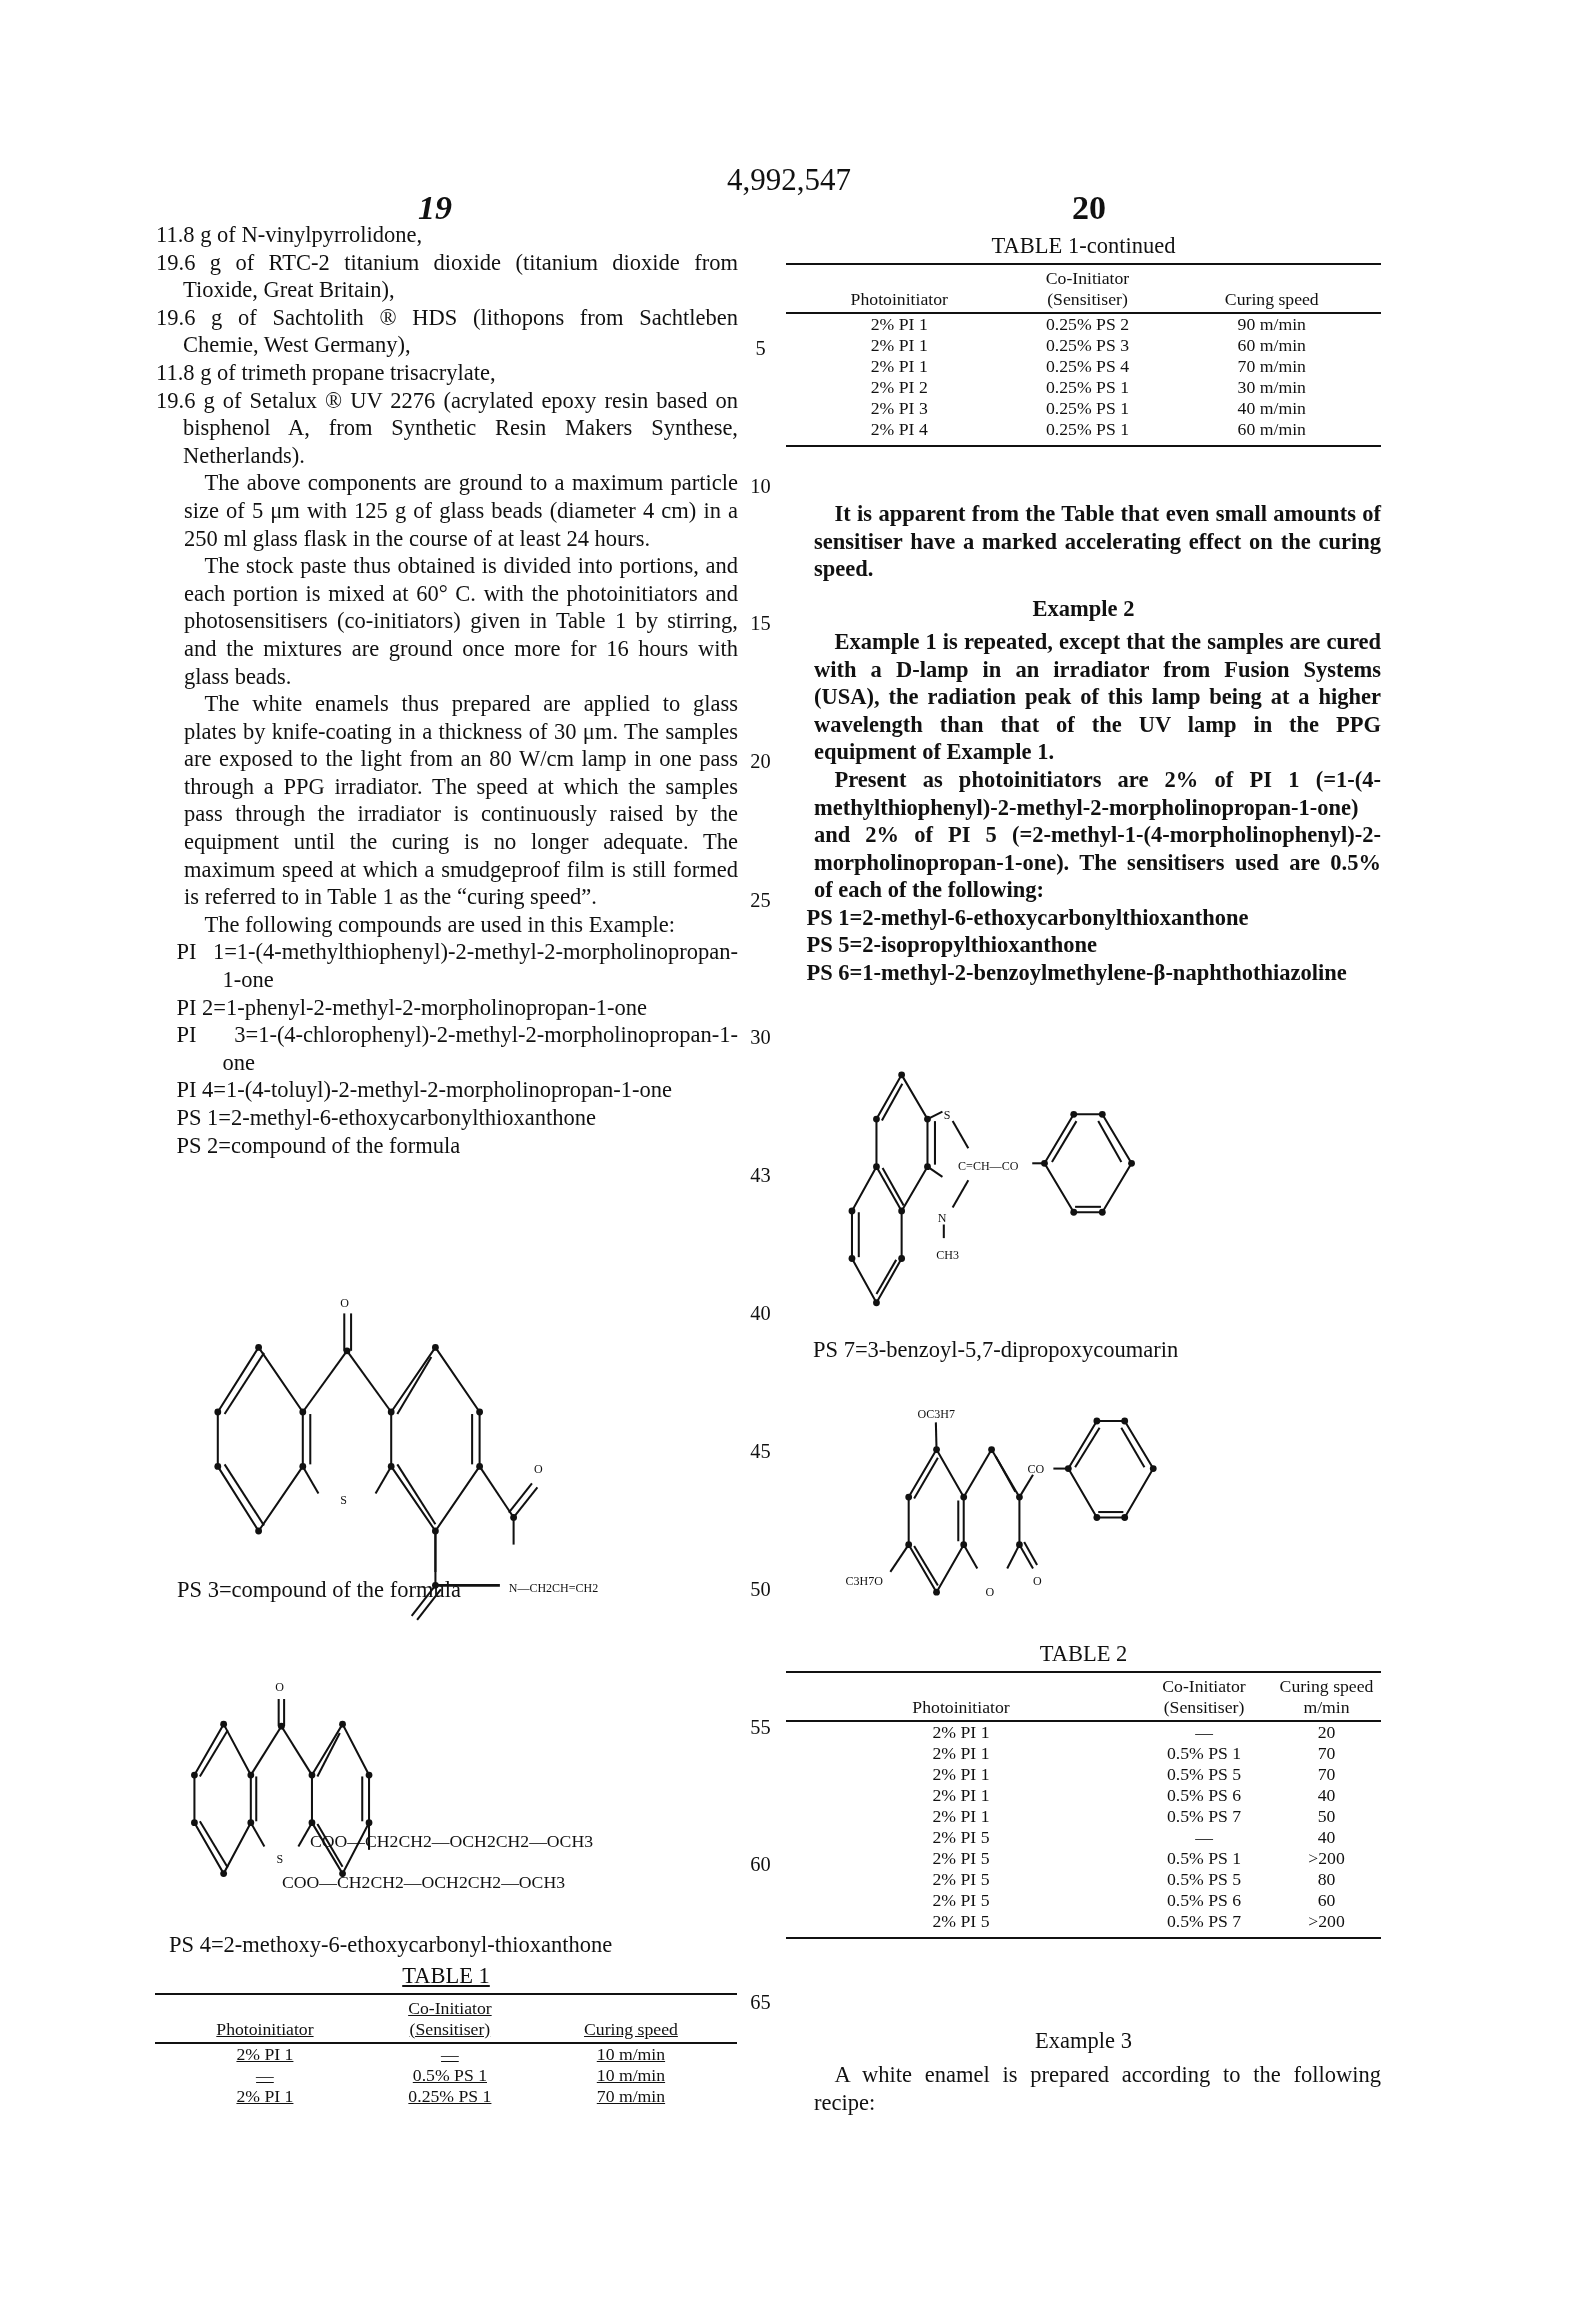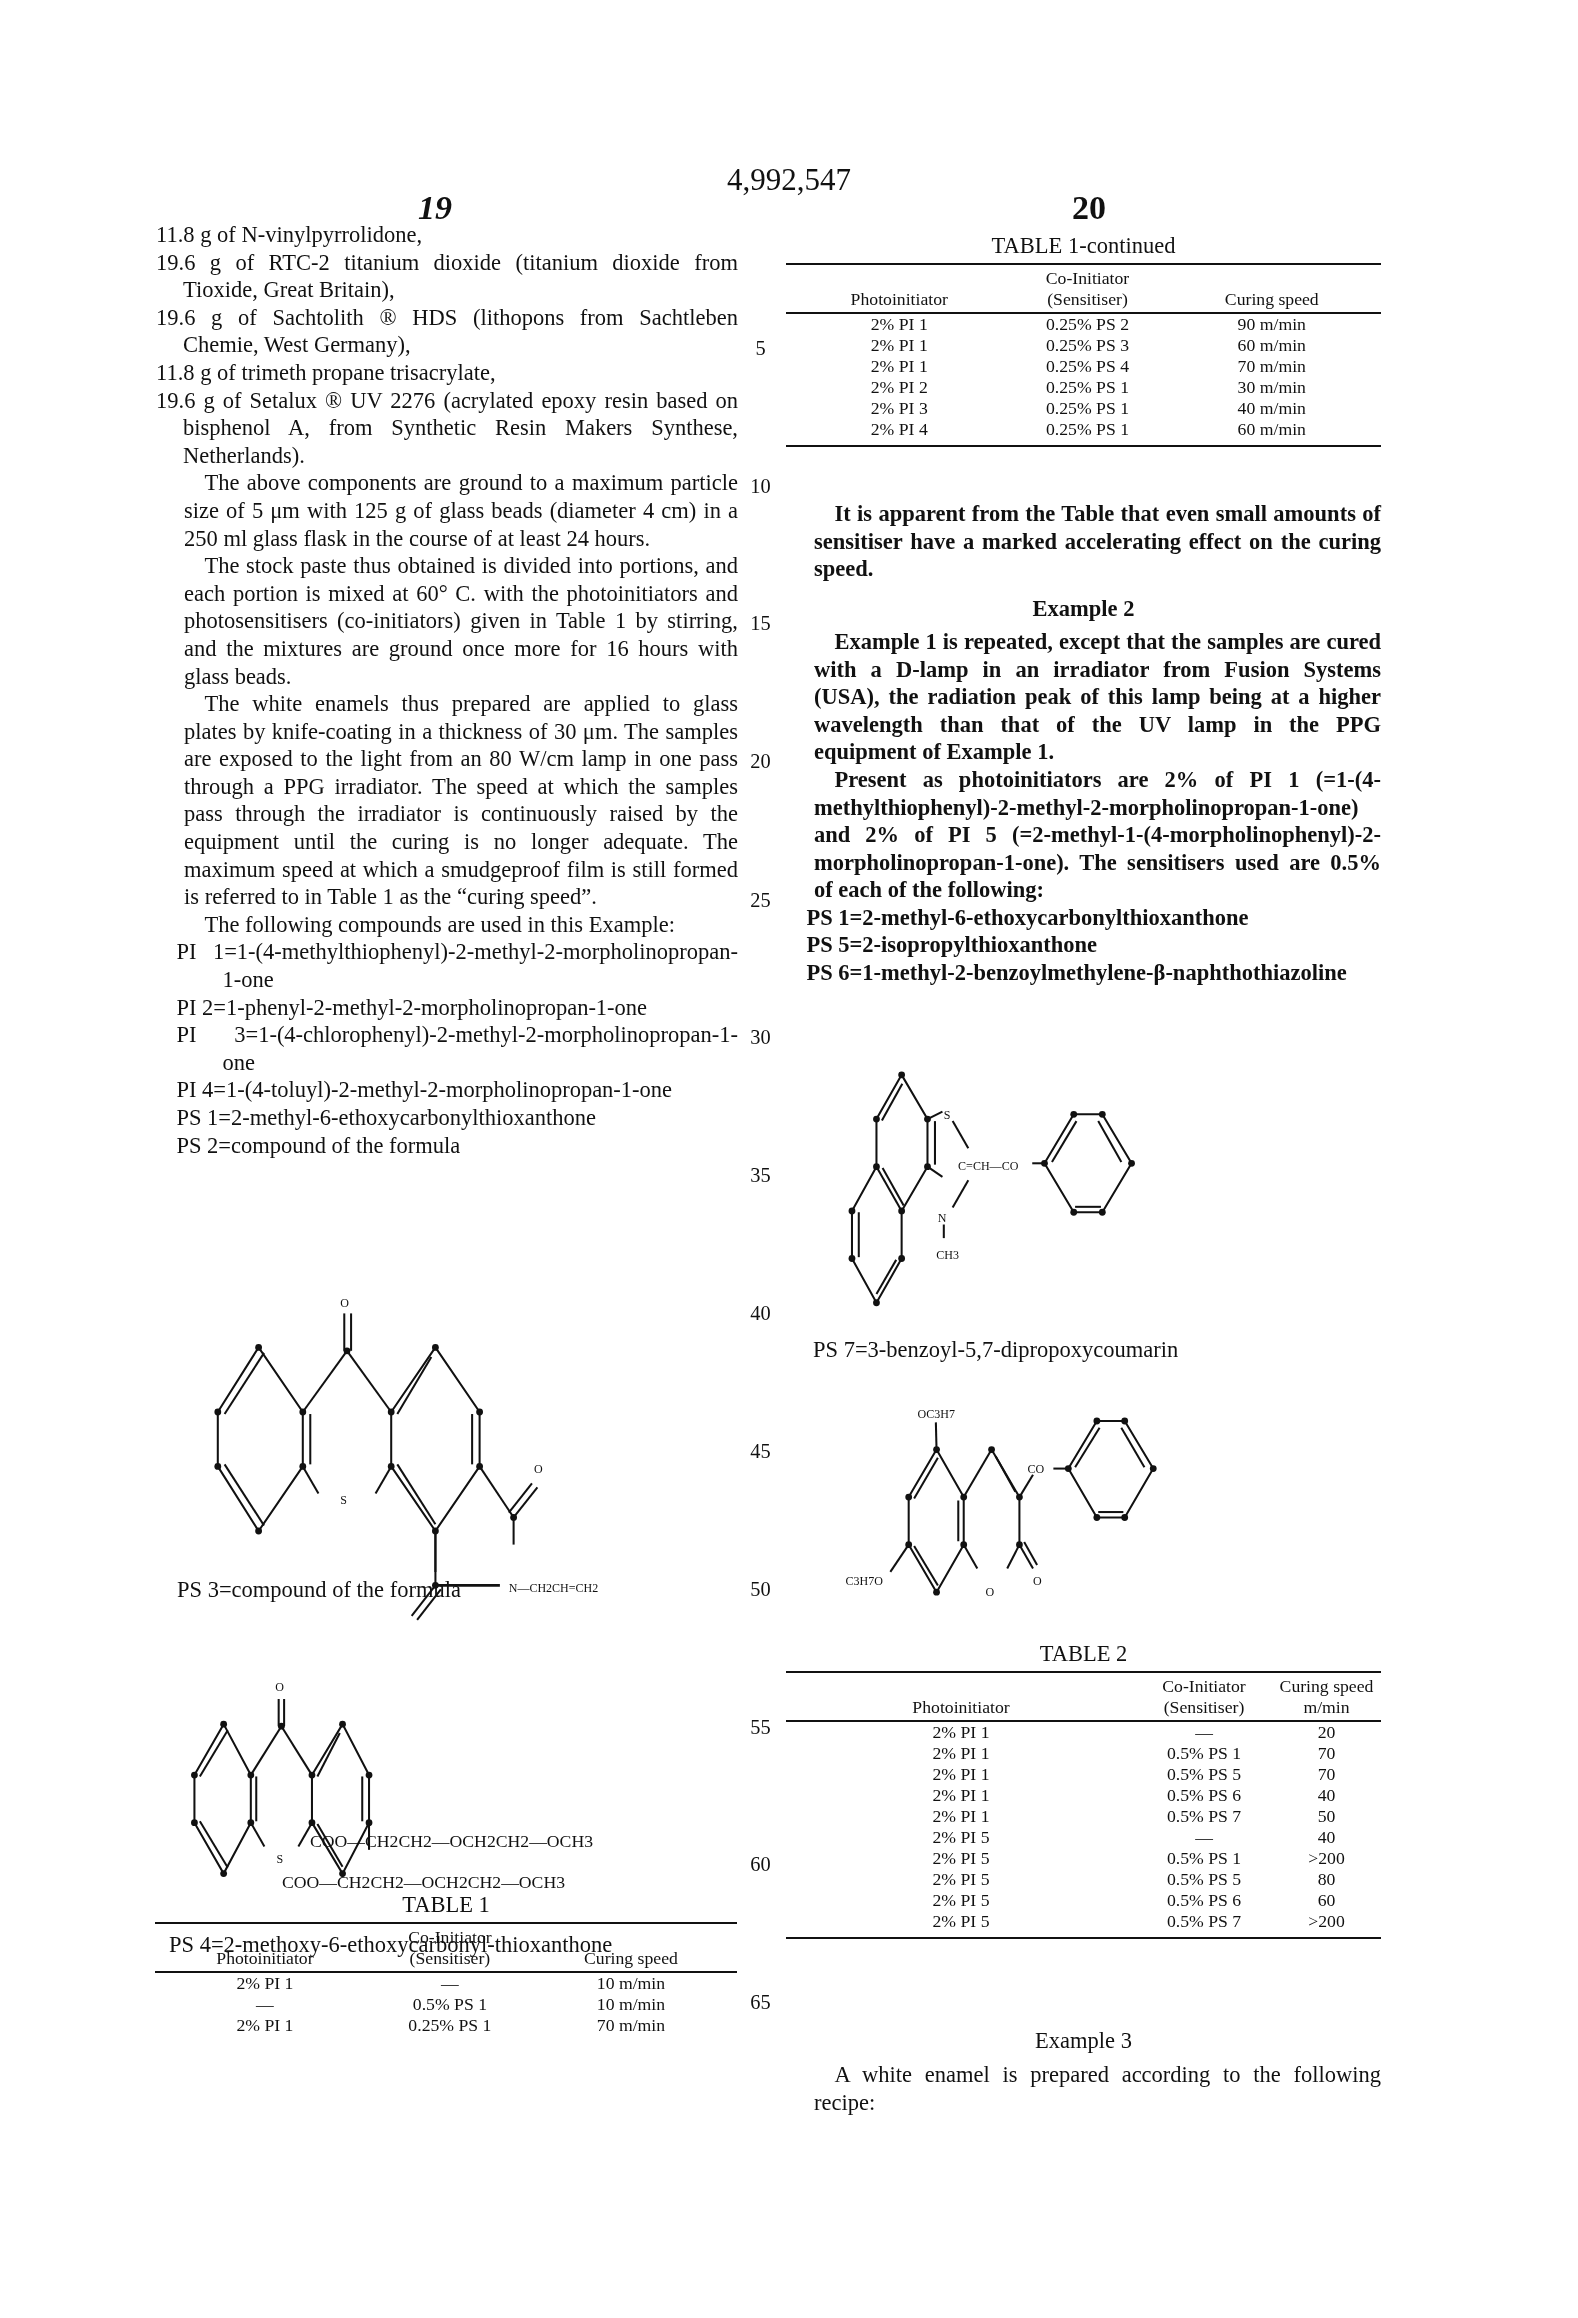--- a/index.html
+++ b/index.html
@@ -35,21 +35,21 @@
 <div class="abs patent-no">4,992,547</div>
 <div class="abs page-num" style="left:418px;font-style:italic;">19</div>
 <div class="abs page-num" style="left:1072px;">20</div>
 
 <div class="gutter" style="top:337px;">5</div>
 <div class="gutter" style="top:475px;">10</div>
 <div class="gutter" style="top:612px;">15</div>
 <div class="gutter" style="top:750px;">20</div>
 <div class="gutter" style="top:889px;">25</div>
 <div class="gutter" style="top:1026px;">30</div>
-<div class="gutter" style="top:1164px;">35</div>
+<div class="gutter" style="top:1164px;">43</div>
 <div class="gutter" style="top:1302px;">40</div>
 <div class="gutter" style="top:1440px;">45</div>
 <div class="gutter" style="top:1578px;">50</div>
 <div class="gutter" style="top:1716px;">55</div>
 <div class="gutter" style="top:1853px;">60</div>
 <div class="gutter" style="top:1991px;">65</div>
 
 <div class="col left">
   <p class="hang">11.8 g of N-vinylpyrrolidone,</p>
   <p class="hang">19.6 g of RTC-2 titanium dioxide (titanium dioxide from Tioxide, Great Britain),</p>
@@ -159,21 +159,21 @@
     <circle cx="238" cy="260" r="5"></circle>
   </g>
   <text class="chem" x="184" y="66">O</text>
   <text class="chem" x="186" y="320">S</text>
 </svg>
 <div class="abs chem" style="left:310px; top:1831px; font-size:17.7px;">COO—CH2CH2—OCH2CH2—OCH3</div>
 <div class="abs chem" style="left:282px; top:1872px; font-size:17.7px;">COO—CH2CH2—OCH2CH2—OCH3</div>
 
 <p class="abs" style="left:169px; top:1932px; font-size:22.5px;">PS 4=2-methoxy-6-ethoxycarbonyl-thioxanthone</p>
 
-<div class="abs" style="left:155px; top:1892px; width:582px;">
+<div class="abs" style="left:155px; top:1963px; width:582px;text-decoration:underline;">
   <div class="tbl-title">TABLE 1</div>
   <table class="pt">
     <thead>
       <tr>
         <th>Photoinitiator</th>
         <th style="width:150px;">Co-Initiator (Sensitiser)</th>
         <th>Curing speed</th>
       </tr>
     </thead>
     <tbody>

